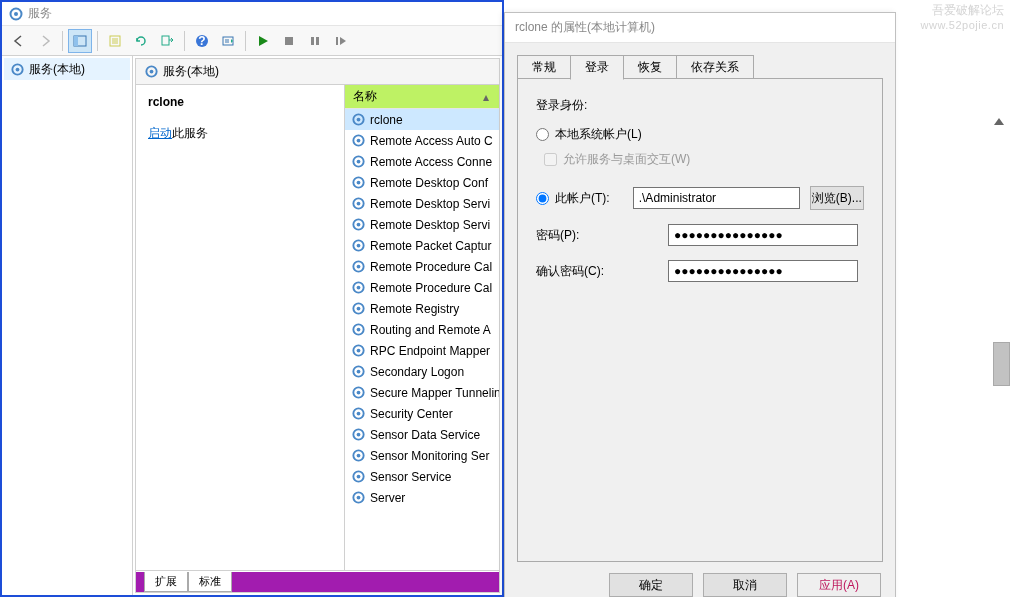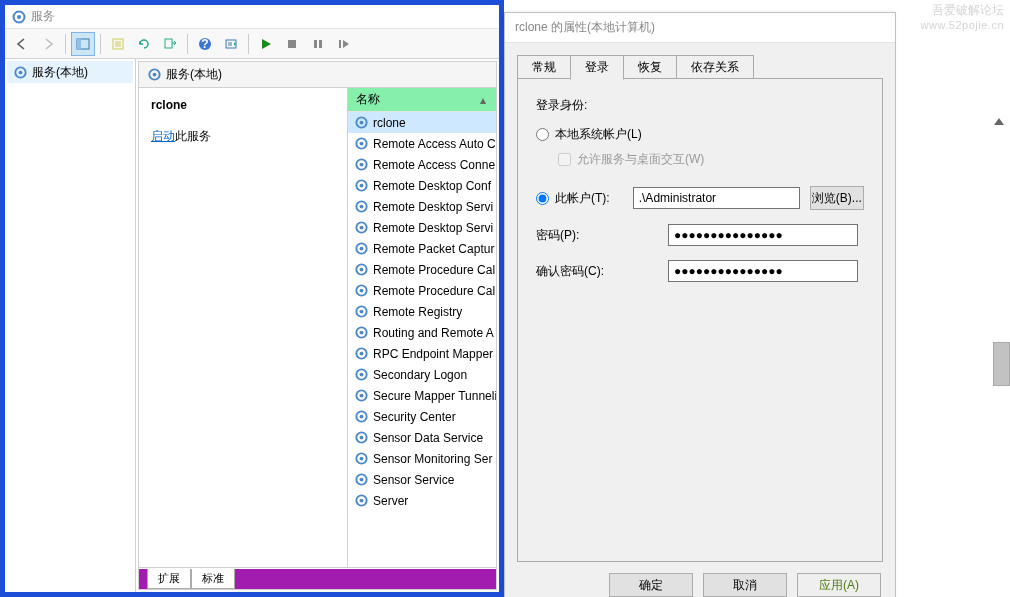--- a/index.html
+++ b/index.html
@@ -1,17 +1,17 @@
 <!DOCTYPE html>
 <html><head>
 <meta charset="utf-8">
 <style>
 *{box-sizing:border-box;margin:0;padding:0;font-family:"Microsoft YaHei","Segoe UI",Tahoma,sans-serif;font-size:12px}
 body{background:#fff;width:1010px;height:597px;position:relative;overflow:hidden}
-.main-window{position:absolute;left:0;top:0;width:504px;height:597px;border:5px solid #1d4ed8;background:#fff;display:flex;flex-direction:column}
+.main-window{position:absolute;left:0;top:0;width:504px;height:597px;border:2px solid #1d4ed8;background:#fff;display:flex;flex-direction:column}
 .titlebar{height:24px;background:#fff;display:flex;align-items:center;padding:0 6px;border-bottom:1px solid #e5e5e5}
 .titlebar .ico{width:16px;height:16px;margin-right:4px}
 .titlebar-text{color:#888;font-size:12px}
 .menubar{height:22px;display:flex;align-items:center;padding:0 4px;gap:2px;border-bottom:1px solid #e5e5e5}
 .menuitem{padding:2px 6px;color:#000;cursor:default}
 .toolbar{height:30px;display:flex;align-items:center;padding:0 4px;gap:0;border-bottom:1px solid #d0d0d0;background:#f8f8f8}
 .tb-btn{width:24px;height:24px;display:flex;align-items:center;justify-content:center;border:1px solid transparent;margin:0 1px}
 .tb-btn.selected{background:#cde6f7;border:1px solid #7eb4ea}
 .tb-sep{width:1px;height:20px;background:#ccc;margin:0 4px}
 .body-area{flex:1;display:flex;overflow:hidden}
@@ -20,21 +20,21 @@
 .tree-item .ico{margin-right:4px}
 .content-panel{flex:1;display:flex;flex-direction:column;overflow:hidden;position:relative;border:1px solid #d0d0d0;margin:2px}
 .content-header{height:26px;display:flex;align-items:center;padding:0 8px;background:#f5f5f5;border-bottom:1px solid #d0d0d0}
 .content-header .ico{margin-right:4px}
 .content-split{flex:1;display:flex;overflow:hidden}
 .detail-pane{width:209px;border-right:1px solid #d0d0d0;padding:10px 12px}
 .svc-name{font-weight:bold;margin-bottom:16px}
 .svc-action{color:#0066cc;text-decoration:underline;cursor:pointer}
 .svc-action-text{color:#000}
 .list-pane{flex:1;display:flex;flex-direction:column;overflow:hidden}
-.list-header{height:24px;display:flex;align-items:flex-start;border-bottom:1px solid #e5e5e5;background:#86efac}
+.list-header{height:24px;display:flex;align-items:flex-start;border-bottom:1px solid #e5e5e5;background:#bef264}
 .col-head{padding:0 8px;height:100%;display:flex;align-items:center;flex:1;position:relative}
 .sort-arrow{position:absolute;right:10px;color:#666}
 .list-body{flex:1;overflow:hidden}
 .list-row{height:21px;display:flex;align-items:center;padding:0 6px;white-space:nowrap}
 .list-row.selected{background:#cde8ff}
 .list-row .ico{margin-right:4px;flex-shrink:0}
 .tabs-bottom{height:22px;display:flex;align-items:flex-end;padding-left:8px;position:relative;border-top:1px solid #d0d0d0;background:#a21caf}
 .tabs-bottom::before{content:"";position:absolute;left:0;right:0;top:0;height:1px;background:#fff}
 .btab{padding:2px 10px;border:1px solid #aaa;border-top:none;background:#fff;font-size:11px;position:relative}
 .btab.active{background:#fff;border-bottom:1px solid #aaa}
@@ -43,30 +43,30 @@
 .dlg-title{height:30px;background:#fff;display:flex;align-items:center;padding:0 10px;color:#888;border-bottom:1px solid #e5e5e5}
 .dlg-body{flex:1;padding:12px 12px 0 12px;display:flex;flex-direction:column}
 .tab-row{display:flex;height:24px;position:relative}
 .tab-row::after{content:"";position:absolute;left:0;right:0;bottom:0;height:1px;background:#aaa}
 .dtab{padding:3px 14px;border:1px solid #aaa;border-bottom:none;background:#f0f0f0;margin-right:-1px;position:relative;cursor:default}
 .dtab.active{background:#f0f0f0;z-index:2;border-bottom:1px solid #f0f0f0;margin-bottom:-1px}
 .tab-content{flex:1;border:1px solid #aaa;border-top:none;background:#f0f0f0;padding:18px 18px}
 .form-label{margin-bottom:12px}
 .radio-row{display:flex;align-items:center;margin-bottom:8px}
 .radio-row input[type=radio]{margin-right:6px}
-.check-row{display:flex;align-items:center;margin-left:22px;margin-bottom:18px}
+.check-row{display:flex;align-items:center;margin-left:8px;margin-bottom:18px}
 .check-row input[type=checkbox]{margin-right:6px}
 .check-row.disabled{color:#999}
 .field-row{display:flex;align-items:center;margin-bottom:14px}
 .field-label-b{width:132px}
 .text-input{width:190px;height:22px;border:1px solid #737373;padding:0 5px;background:#fff}
 .browse-btn{width:72px;height:24px;border:1px solid #adadad;background:#e1e1e1;margin-left:10px;cursor:default}
 .dlg-buttons{height:46px;display:flex;align-items:center;justify-content:flex-end;padding:0 14px;gap:10px;background:#f0f0f0}
 .dlg-btn{width:84px;height:24px;border:1px solid #adadad;background:#e1e1e1;cursor:default}
-.dlg-btn.disabled{color:#4d7c0f;background:#efefef}
+.dlg-btn.disabled{color:#be185d;background:#efefef}
 
 .right-stuff{position:absolute;right:0;top:22px;width:40px;height:575px}
 .right-stuff .tri-up{position:absolute;top:96px;right:6px;width:0;height:0;border-left:5px solid transparent;border-right:5px solid transparent;border-bottom:7px solid #666}
 .right-stuff .scroll{position:absolute;top:320px;right:0;width:17px;height:44px;background:#c2c2c2;border:1px solid #a9a9a9}
 .watermark{position:absolute;top:2px;right:6px;color:#d4d4d4;font-size:14px;text-align:right;pointer-events:none}
 .watermark .l2{font-size:11px;letter-spacing:.5px}
 
 .gear{width:15px;height:15px}
 </style>
 </head>

